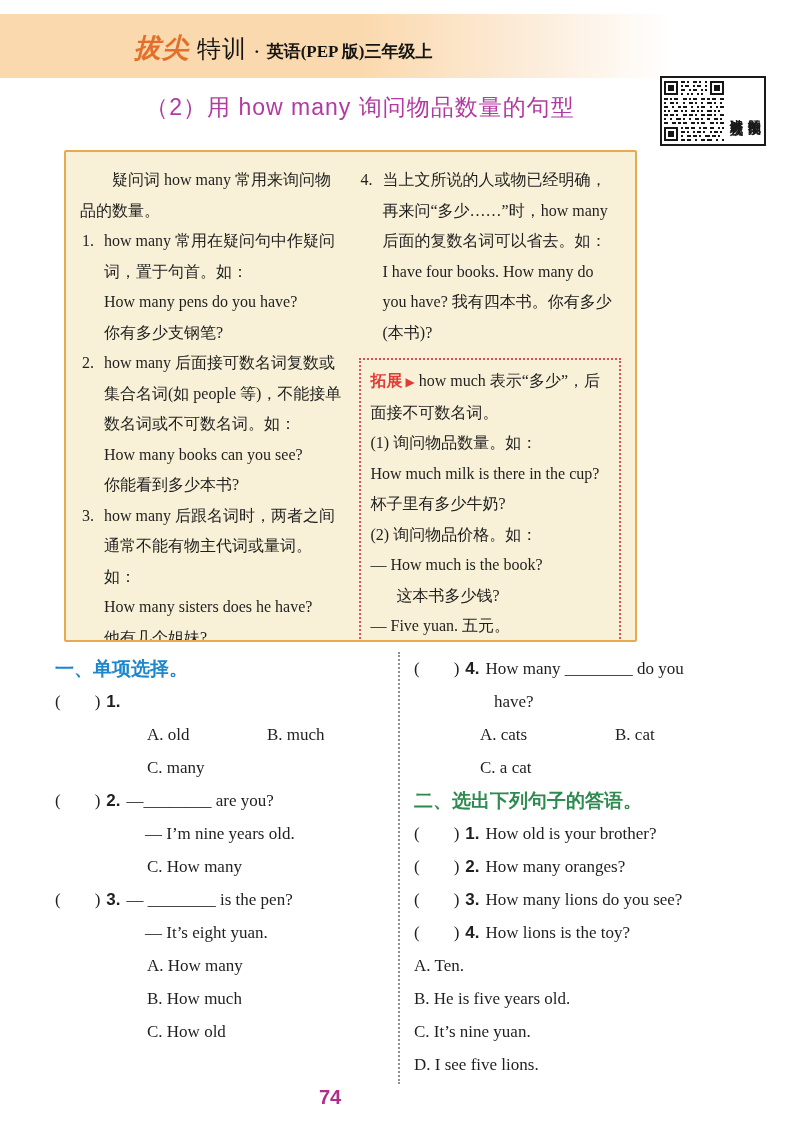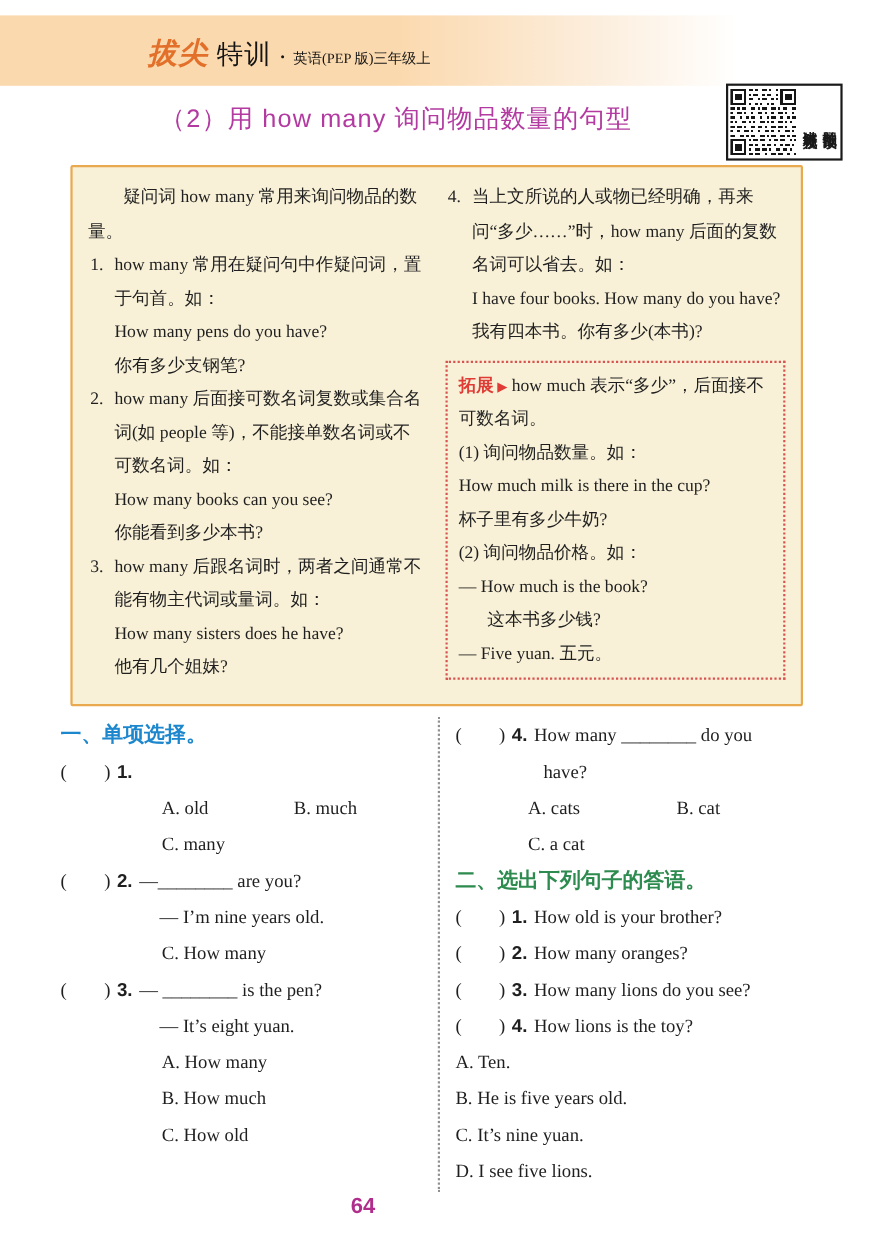--- a/index.html
+++ b/index.html
@@ -15,21 +15,21 @@
 
   
   .header-band {
     position: absolute; top: 14px; left: 0; width: 100%; height: 64px;
     background: linear-gradient(90deg, #fbd9ae 0%, #fbd9ae 45%, #fceedd 68%, #ffffff 84%);
   }
   .logo { position: absolute; left: 134px; top: 16px; display: flex; align-items: baseline; gap: 7px; white-space: nowrap; }
   .logo-orange { font-family: "Liberation Sans", "DejaVu Sans", sans-serif; font-weight: bold; font-style: italic; font-size: 27px; color: #e2702a; letter-spacing: 1px; }
   .logo-black  { font-family: "Liberation Sans", "DejaVu Sans", sans-serif; font-weight: 400; font-size: 24px; color: #141414; letter-spacing: 1px; }
   .logo-dot    { font-size: 17px; font-weight: bold; color: #141414; }
-  .logo-sub    { font-size: 13px; font-weight: normal; color: #141414; }
+  .logo-sub    { font-size: 17px; font-weight: bold; color: #141414; }
 
   
   .page-title {
     position: absolute; top: 92px; left: 80px; width: 720px;
     transform: translateX(-80px);
     text-align: center;
     font-family: "Liberation Sans", "DejaVu Sans", sans-serif;
     font-size: 23px; font-weight: normal; color: #b23aa0; letter-spacing: 1px;
   }
   .qr-block {
@@ -40,21 +40,21 @@
   .qr-svg { width: 60px; height: 60px; flex: none; }
   .qr-labels { display: flex; flex-direction: row; margin-left: 3px; }
   .qr-label {
     writing-mode: vertical-rl; text-orientation: upright;
     font-family: "Liberation Sans", "DejaVu Sans", sans-serif;
     font-weight: bold; font-size: 13px; line-height: 18px; letter-spacing: 1px; color: #1a1a1a;
   }
 
   
   .note-box {
-    position: absolute; left: 64px; top: 150px; width: 666px; height: 492px;
+    position: absolute; left: 64px; top: 150px; width: 573px; height: 492px;
     background: #f8f1d7; border: 2px solid #e9a94f; border-radius: 2px;
     display: flex; gap: 16px; padding: 13px 14px 8px 14px; overflow: hidden;
   }
   .note-col { flex: 1; font-size: 16px; line-height: 30.5px; }
   .note-intro { text-indent: 2em; }
   .note-item { position: relative; padding-left: 24px; }
   .note-num { position: absolute; left: 2px; top: 0; }
   .note-ex { padding-left: 24px; }
 
   .ext-box {
@@ -276,15 +276,15 @@
         <span class="q-stem">How lions is the toy?</span>
       </div>
 
       <div class="ans">A. Ten.</div>
       <div class="ans">B. He is five years old.</div>
       <div class="ans">C. It’s nine yuan.</div>
       <div class="ans">D. I see five lions.</div>
     </div>
   </div>
 
-  <div class="page-num">64</div>
+  <div class="page-num">74</div>
 
 </div>
 
 </body></html>

